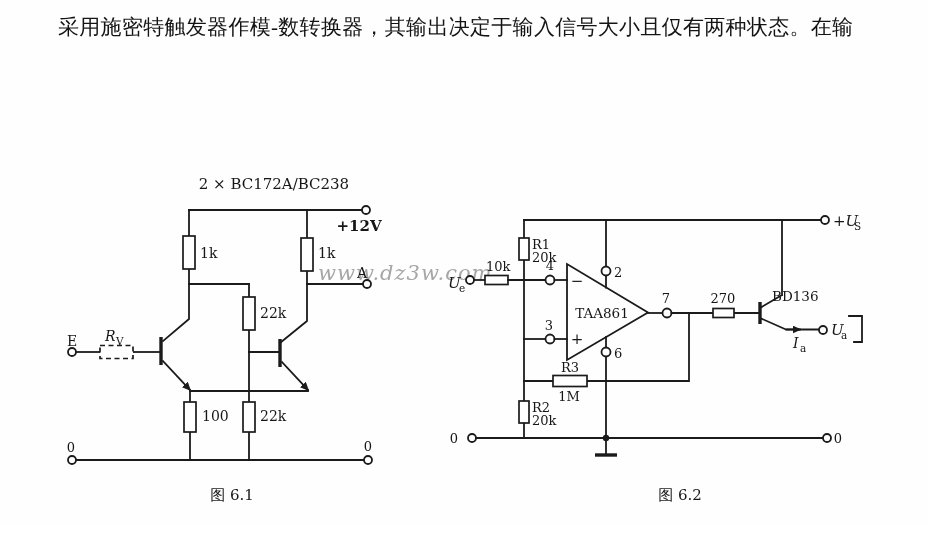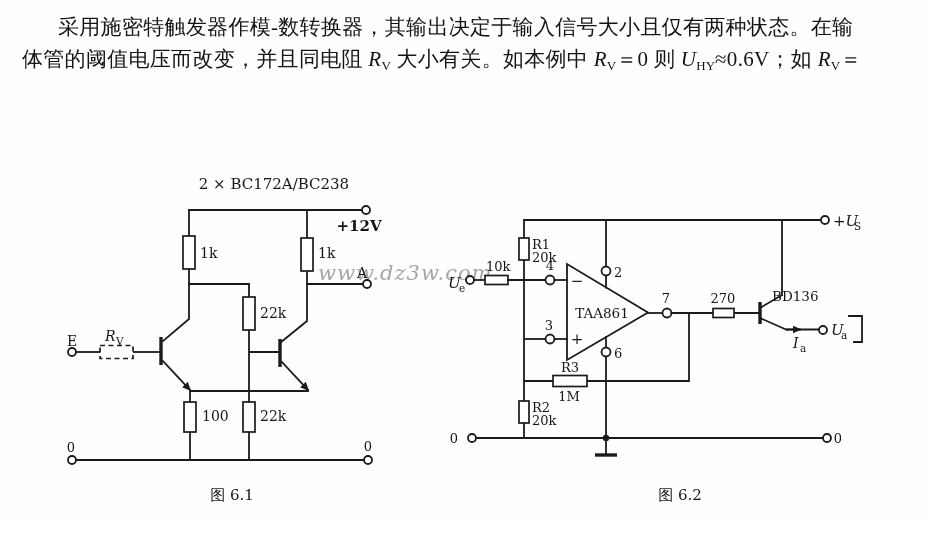--- a/index.html
+++ b/index.html
@@ -25,21 +25,20 @@
   .wm{fill:#a6a6a6;font-style:italic;font-size:21px;letter-spacing:1px;
       font-family:"DejaVu Serif","Liberation Serif",serif;}
 </style>
 </head>
 <body>
 
 <div class="screen">
 
   <div class="para">
       <div class="tline"><span>采用施密特触发器作模-数转换器，其输出决定于输入信号大小且仅有两种状态。在输</span></div>
-      <div class="tline"><span>体管的阈值电压而改变，并且同电阻 </span><span class="i">R</span><span class="sub">V</span><span> 大小有关。如本例中 </span><span class="i">R</span><span class="sub">V</span><span>＝0 则 </span><span class="i">U</span><span class="sub">HY</span><span>≈0.6V；如 </span><span class="i">R</span><span class="sub">V</span><span>＝</span></div>
     </div>
 
   <svg class="schem" width="928" height="540" viewBox="0 0 928 540">
     <defs>
       <marker id="arr" markerWidth="10" markerHeight="9" refX="7.5" refY="4" orient="auto" markerUnits="userSpaceOnUse">
         <path d="M0,0 L9,4 L0,8 Z" fill="#1b1b1b"></path>
       </marker>
     </defs>
 
     <text class="wm" x="318" y="280">www.dz3w.com</text>

